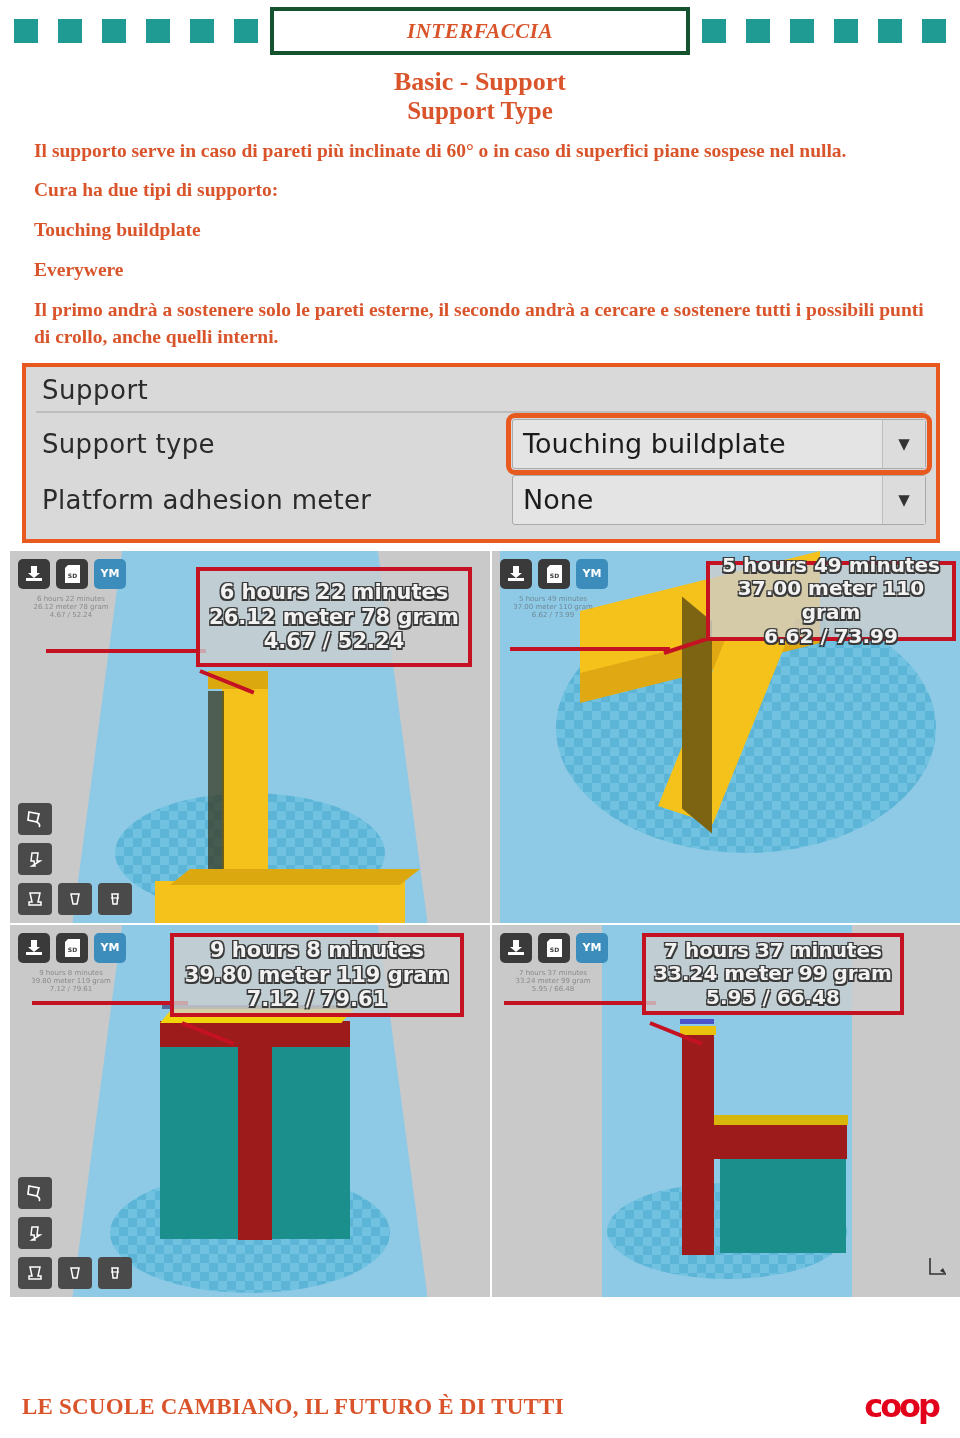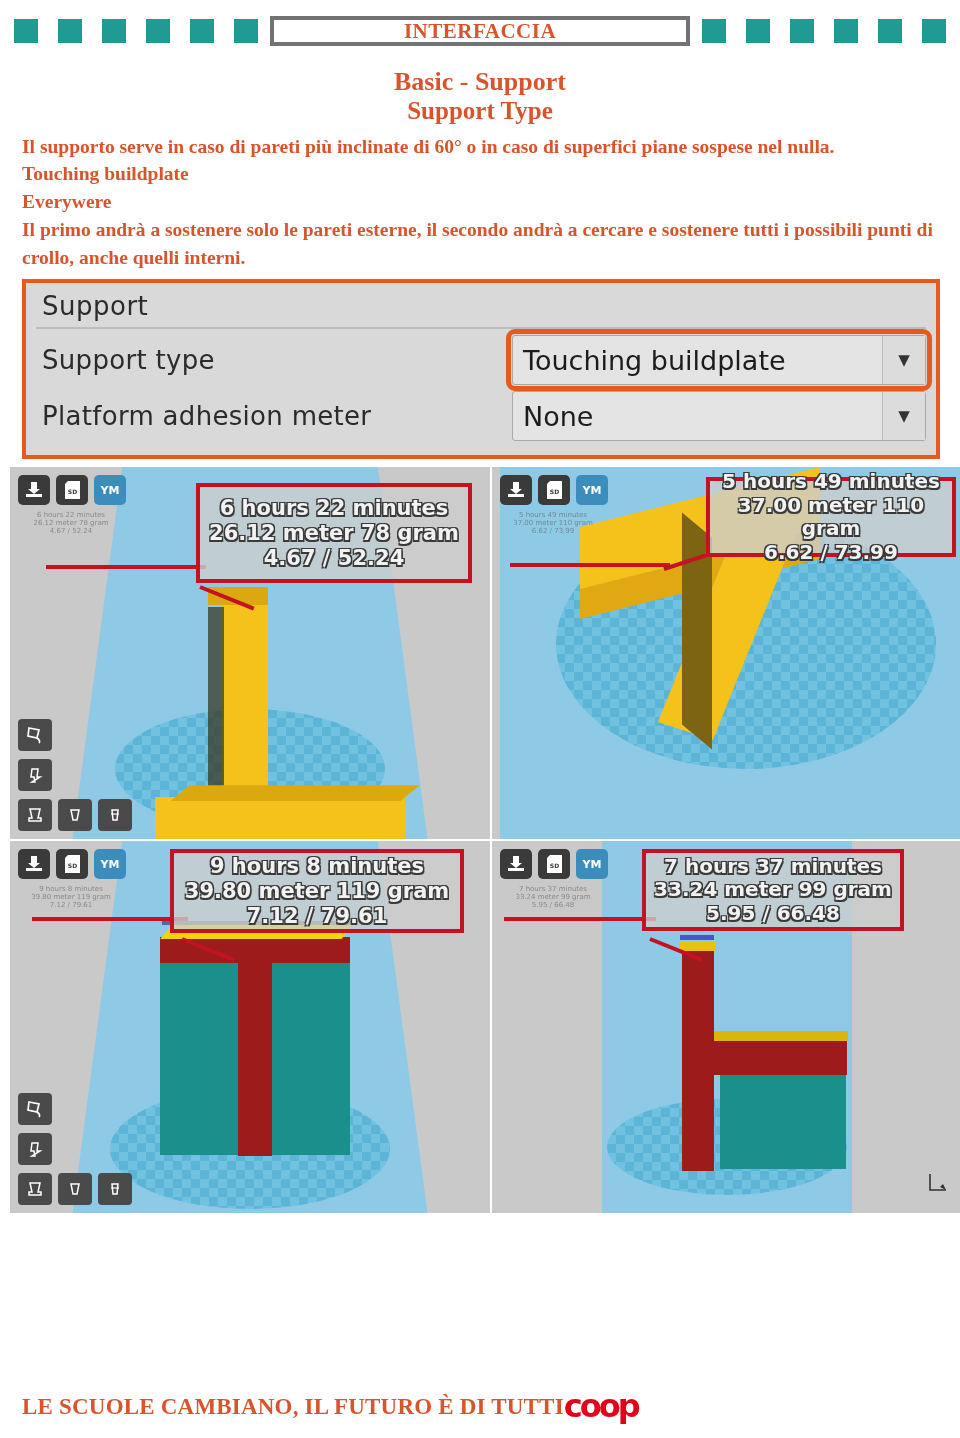--- a/index.html
+++ b/index.html
@@ -31,27 +31,28 @@
     flex: 0 0 auto;
   }
   .sq {
     width: 24px;
     height: 24px;
     background: #1f9b94;
   }
   .title-box {
     flex: 1 1 auto;
     margin: 0 12px;
-    border: 4px solid #737373;
-    height: 30px;
+    border: 4px solid #14532d;
+    height: 48px;
     display: flex;
     align-items: center;
     justify-content: center;
     background: #ffffff;
     box-sizing: border-box;
+    font-style: italic;
   }
   .title-box span {
     color: #d9542b;
     font-weight: bold;
     font-size: 21px;
     letter-spacing: 0.5px;
     font-family: "Liberation Serif", serif;
   }
 
   
@@ -78,21 +79,21 @@
   
   .body-text {
     color: #d9542b;
     font-weight: bold;
     font-size: 19.5px;
     line-height: 1.42;
     padding: 0 20px 0 22px;
     font-family: "Liberation Serif", serif;
   }
   .body-text p {
-    margin: 0;
+    margin: 12px;
   }
 
   
   .settings-panel {
     margin: 8px 20px 0 22px;
     border: 4px solid #e8591f;
     background: #d9d9d9;
     padding: 6px 10px 8px 10px;
     box-sizing: border-box;
     position: relative;
@@ -294,20 +295,21 @@
 
   
   .footer {
     position: absolute;
     left: 0;
     bottom: 0;
     width: 960px;
     height: 62px;
     display: flex;
     align-items: center;
+    justify-content: space-between;
     padding: 0 22px;
     box-sizing: border-box;
     background: #fff;
   }
   .footer-text {
     color: #d9542b;
     font-weight: bold;
     font-size: 23px;
     letter-spacing: .2px;
     font-family: "Liberation Serif", serif;
@@ -344,20 +346,21 @@
     <div class="sq"></div>
     <div class="sq"></div>
   </div>
 </div>
 
 <div class="main-title">Basic - Support</div>
 <div class="sub-title">Support Type</div>
 
 <div class="body-text">
   <p>Il supporto serve in caso di pareti più inclinate di 60° o in caso di superfici piane sospese nel nulla.</p>
+  <p>Cura ha due tipi di supporto:</p>
   <p>Touching buildplate</p>
   <p>Everywere</p>
   <p>Il primo andrà a sostenere solo le pareti esterne, il secondo andrà a cercare e sostenere tutti i possibili punti di crollo, anche quelli interni.</p>
 </div>
 
 <div class="settings-panel">
   <div class="sp-head">Support</div>
   <div class="sp-rule"></div>
 
   <div class="sp-row">

